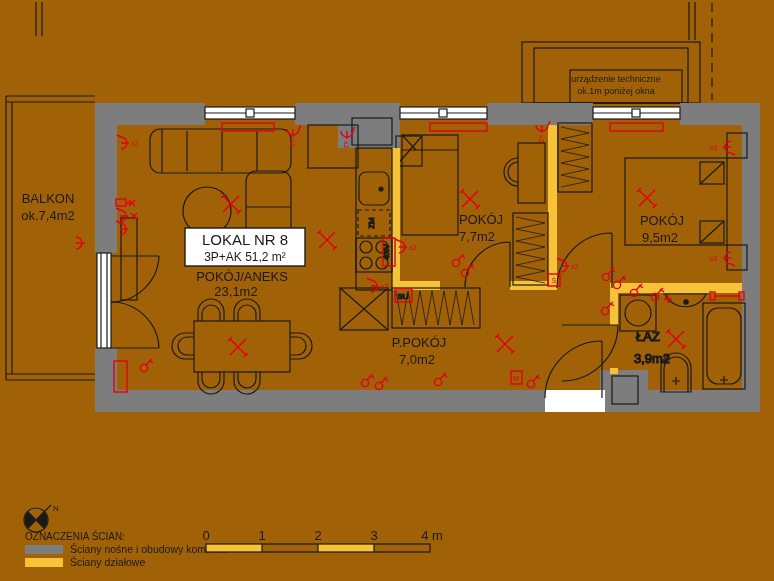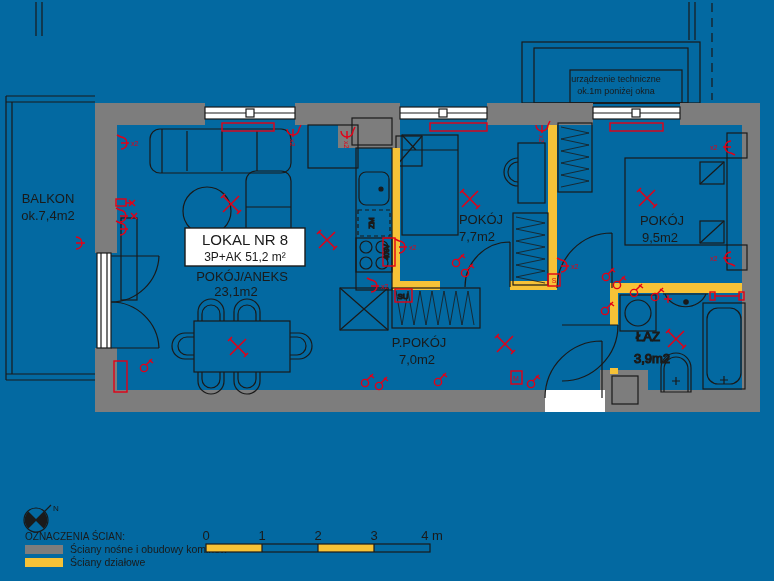--- a/index.html
+++ b/index.html
@@ -1,16 +1,16 @@
 <!DOCTYPE html>
 <html><head>
 <meta charset="utf-8">
 <style>
   html,body{margin:0;padding:0;background:#ffffff;}
-  .stage{position:relative;width:774px;height:581px;background:#0369a1;overflow:hidden;
+  .stage{position:relative;width:774px;height:581px;background:#a16207;overflow:hidden;
          font-family:"Liberation Sans",sans-serif;}
   svg{position:absolute;left:0;top:0;}
   svg text{font-family:"Liberation Sans",sans-serif;fill:#1a1a1a;}
   .lbl{font-size:13px;}
   .lbl-sm{font-size:9px;}
   .red-t{fill:#e30016;}
   .blk{stroke:#1a1a1a;fill:none;stroke-width:1.2;}
   .thin{stroke:#1a1a1a;fill:none;stroke-width:0.8;}
   .red{stroke:#e30016;fill:none;stroke-width:1.4;}
   .gray{fill:#7d7d7d;}

